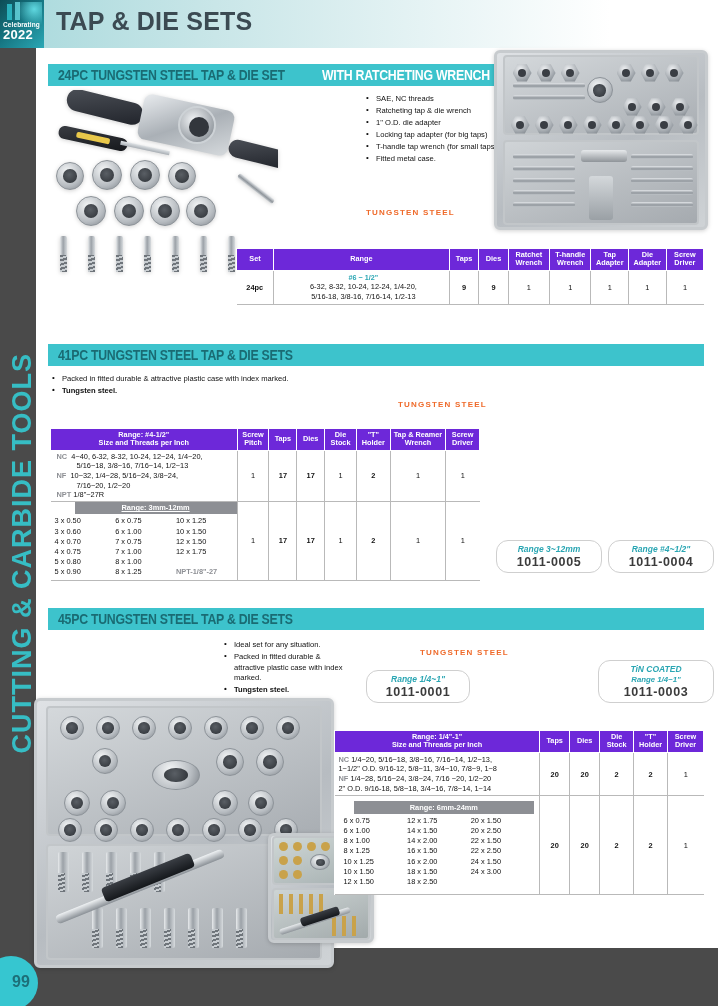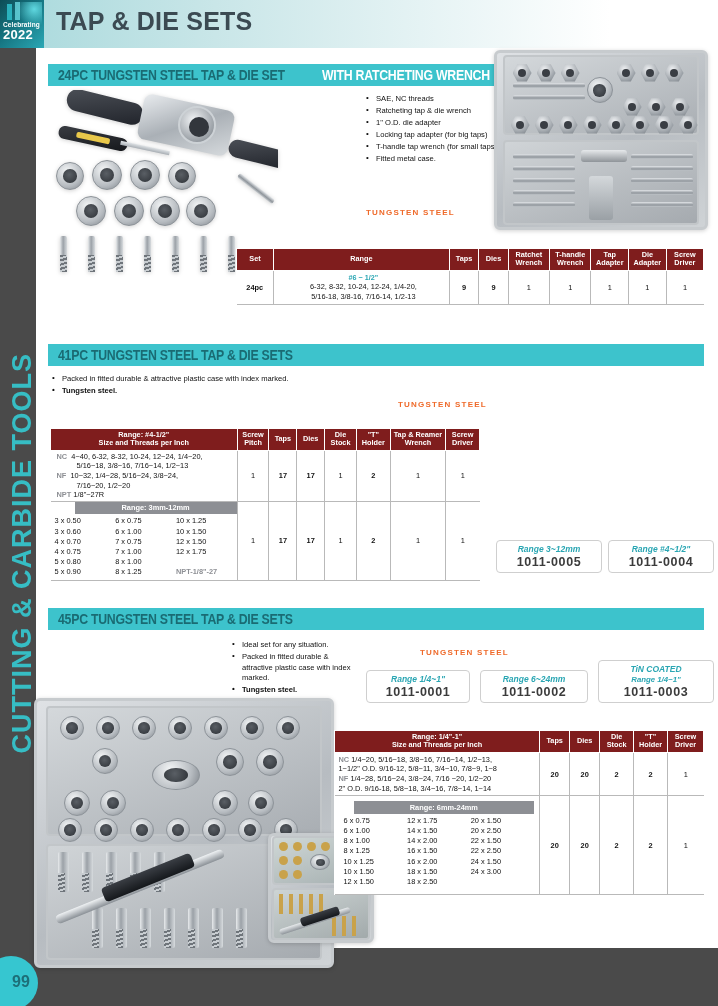--- a/index.html
+++ b/index.html
@@ -113,41 +113,41 @@
     letter-spacing:1.2px; white-space:nowrap;
   }
   .limited {
     position:absolute; font-size:10px; font-weight:bold; color:#2fa8b5;
     font-style:italic; white-space:nowrap; transform:rotate(-5deg);
   }
 
   
   .pnbox {
     position:absolute; border:1px solid #cfcfcf; background:#fff;
-    text-align:center; padding:3px 6px; border-radius:4px;
+    text-align:center; padding:3px 6px; border-radius:12px;
   }
   .pnbox .lbl {
     font-size:8.5px; font-weight:bold; font-style:italic; color:#2aa6b3;
     white-space:nowrap; line-height:11px;
   }
   .pnbox .lbl2 {
     font-size:7.8px; font-weight:bold; font-style:italic; color:#2aa6b3;
     white-space:nowrap; line-height:10px;
   }
   .pnbox .num {
     font-size:12.5px; font-weight:bold; color:#3b3b3b;
     letter-spacing:.6px; white-space:nowrap; line-height:14px;
   }
 
   
   table.spec {
     position:absolute; border-collapse:collapse; background:#fff;
   }
   table.spec th {
-    background:#7f1d1d; color:#ffffff; font-size:7.3px; font-weight:bold;
+    background:#6d28d9; color:#ffffff; font-size:7.3px; font-weight:bold;
     text-align:center; padding:2px 2px; line-height:8.4px;
     border:1px solid #ffffff; vertical-align:middle;
   }
   table.spec td {
     font-size:7.4px; color:#111; text-align:center; vertical-align:middle;
     border-left:1px solid #b9b9b9; border-right:1px solid #b9b9b9;
     padding:2px 2px;
   }
   table.spec td.range { text-align:left; padding-left:6px; line-height:9.6px; }
   table.spec .sub { color:#2aa6b3; font-weight:bold; font-size:7.2px; }
@@ -451,21 +451,21 @@
           <td>1</td>
           <td style="font-weight:bold;">17</td>
           <td style="font-weight:bold;">17</td>
           <td>1</td>
           <td style="font-weight:bold;">2</td>
           <td>1</td>
           <td style="border-right:none;">1</td>
         </tr>
         <tr class="topline botline">
           <td class="range" style="border-left:none; padding:0;">
-            <div class="subhead" style="margin-left:24px;">Range: 3mm-12mm</div>
+            <div class="subhead" style="margin-left:24px;text-decoration:underline;">Range: 3mm-12mm</div>
             <div class="metricgrid">
               <span>3 x 0.50</span>
               <span>6 x 0.75</span>
               <span>10 x 1.25</span>
               <span>3 x 0.60</span>
               <span>6 x 1.00</span>
               <span>10 x 1.50</span>
               <span>4 x 0.70</span>
               <span>7 x 0.75</span>
               <span>12 x 1.50</span>
@@ -497,35 +497,31 @@
     </div>
     <div class="pnbox" style="left:572px; top:492px; width:106px;">
       <div class="lbl">Range #4~1/2"</div>
       <div class="num">1011-0004</div>
     </div>
 
     <div class="secbar" style="left:12px; top:560px; width:656px;">
       <span class="t1">45PC TUNGSTEN STEEL TAP &amp; DIE SETS</span>
     </div>
 
-    <ul class="bullets" style="left:196px; top:592px; width:120px;">
+    <ul class="bullets" style="left:188px; top:592px; width:120px;">
       <li>Ideal set for any situation.</li>
       <li>Packed in fitted durable &amp; attractive plastic case with index marked.</li>
       <li class="b">Tungsten steel.</li>
     </ul>
 
     <div class="tungsten" style="left:384px; top:600px;">TUNGSTEN STEEL</div>
 
     <div class="pnbox" style="left:330px; top:622px; width:104px;">
       <div class="lbl">Range 1/4~1"</div>
       <div class="num">1011-0001</div>
-    </div>
-    <div class="pnbox" style="left:444px; top:622px; width:108px;">
-      <div class="lbl">Range 6~24mm</div>
-      <div class="num">1011-0002</div>
     </div>
     <div class="pnbox" style="left:562px; top:612px; width:116px;">
       <div class="lbl">TiN COATED</div>
       <div class="lbl2">Range 1/4~1"</div>
       <div class="num">1011-0003</div>
     </div>
 
     <div class="photo shadowwrap" id="photo45">
       <div class="case"></div>
       <div class="caselid" style="height:48%;">

